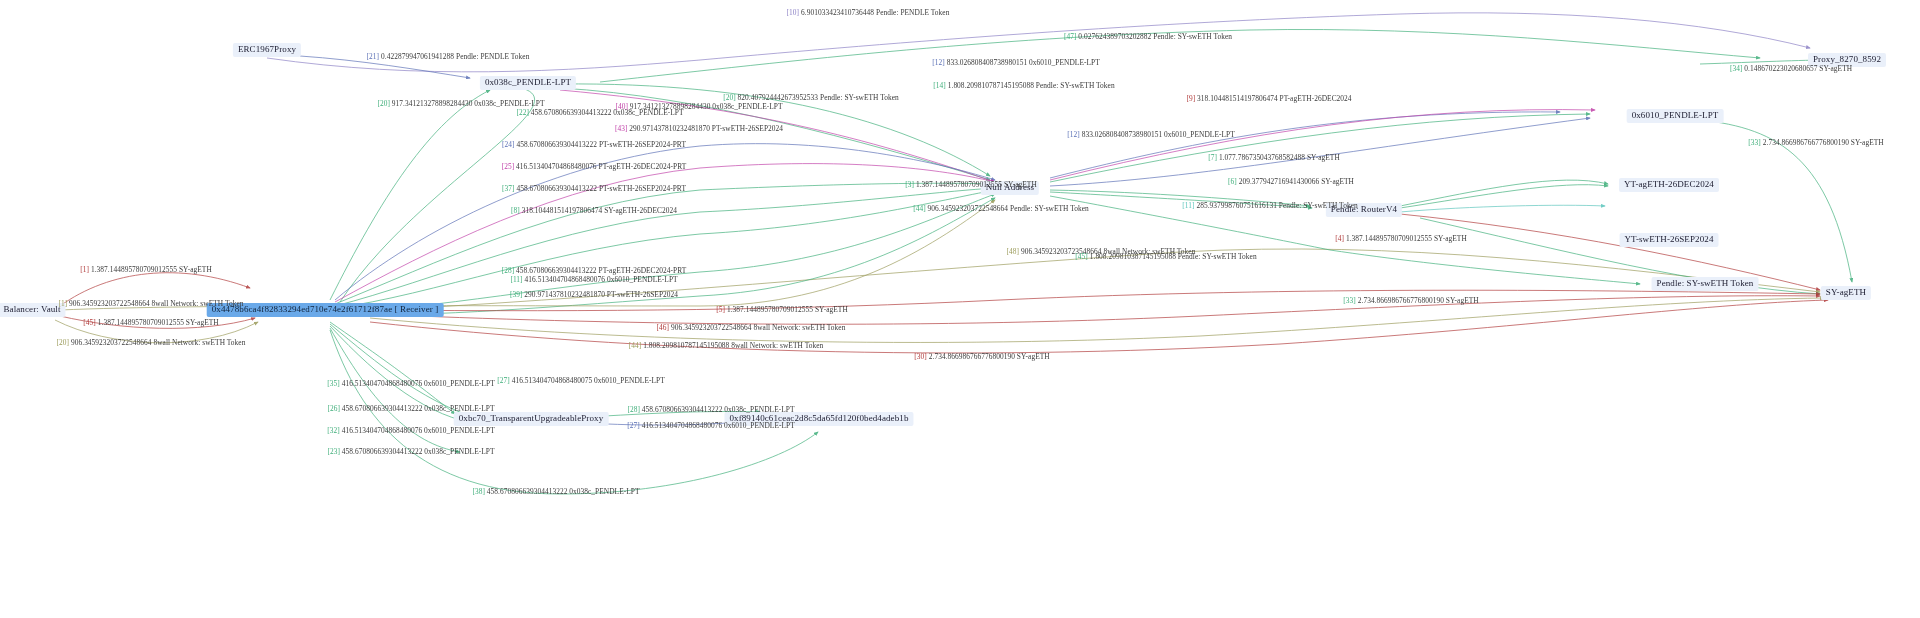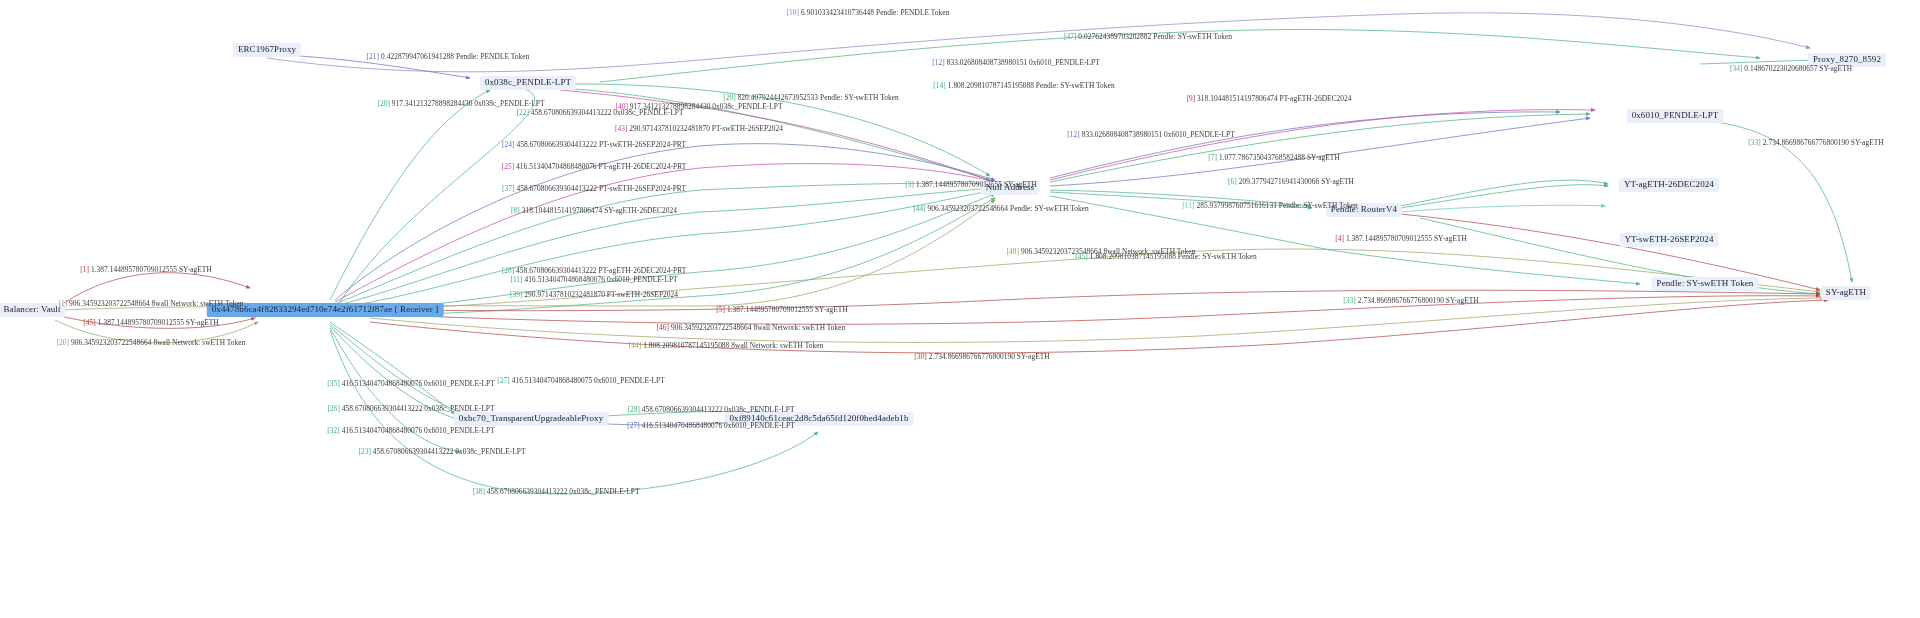--- a/index.html
+++ b/index.html
@@ -145,15 +145,15 @@
     <div class="elabel" style="left: 735px; top: 327px;"><span class="idx" style="color: rgb(176, 58, 58);">[46] </span><span>906.345923203722548664 8wall Network: swETH Token</span></div>
     <div class="elabel" style="left: 135px; top: 342px;"><span class="idx" style="color: rgb(155, 155, 90);">[20] </span><span>906.345923203722548664 8wall Network: swETH Token</span></div>
     <div class="elabel" style="left: 710px; top: 345px;"><span class="idx" style="color: rgb(155, 155, 90);">[44] </span><span>1.808.209810787145195088 8wall Network: swETH Token</span></div>
     <div class="elabel" style="left: 966px; top: 356px;"><span class="idx" style="color: rgb(176, 58, 58);">[30] </span><span>2.734.866986766776800190 SY-agETH</span></div>
     <div class="elabel" style="left: 395px; top: 383px;"><span class="idx" style="color: rgb(63, 174, 122);">[35] </span><span>416.513404704868480076 0x6010_PENDLE-LPT</span></div>
     <div class="elabel" style="left: 565px; top: 380px;"><span class="idx" style="color: rgb(63, 174, 122);">[27] </span><span>416.513404704868480075 0x6010_PENDLE-LPT</span></div>
     <div class="elabel" style="left: 695px; top: 409px;"><span class="idx" style="color: rgb(63, 174, 122);">[28] </span><span>458.670806639304413222 0x038c_PENDLE-LPT</span></div>
     <div class="elabel" style="left: 395px; top: 408px;"><span class="idx" style="color: rgb(63, 174, 122);">[26] </span><span>458.670806639304413222 0x038c_PENDLE-LPT</span></div>
     <div class="elabel" style="left: 695px; top: 425px;"><span class="idx" style="color: rgb(90, 111, 181);">[27] </span><span>416.513404704868480076 0x6010_PENDLE-LPT</span></div>
     <div class="elabel" style="left: 395px; top: 430px;"><span class="idx" style="color: rgb(63, 174, 122);">[32] </span><span>416.513404704868480076 0x6010_PENDLE-LPT</span></div>
-    <div class="elabel" style="left: 395px; top: 451px; margin-left: 31px;"><span class="idx" style="color: rgb(63, 174, 122);">[23] </span><span>458.670806639304413222 0x038c_PENDLE-LPT</span></div>
+    <div class="elabel" style="left: 395px; top: 451px;"><span class="idx" style="color: rgb(63, 174, 122);">[23] </span><span>458.670806639304413222 0x038c_PENDLE-LPT</span></div>
     <div class="elabel" style="left: 540px; top: 491px;"><span class="idx" style="color: rgb(63, 174, 122);">[38] </span><span>458.670806639304413222 0x038c_PENDLE-LPT</span></div>
   </div>
 
 </body></html>

